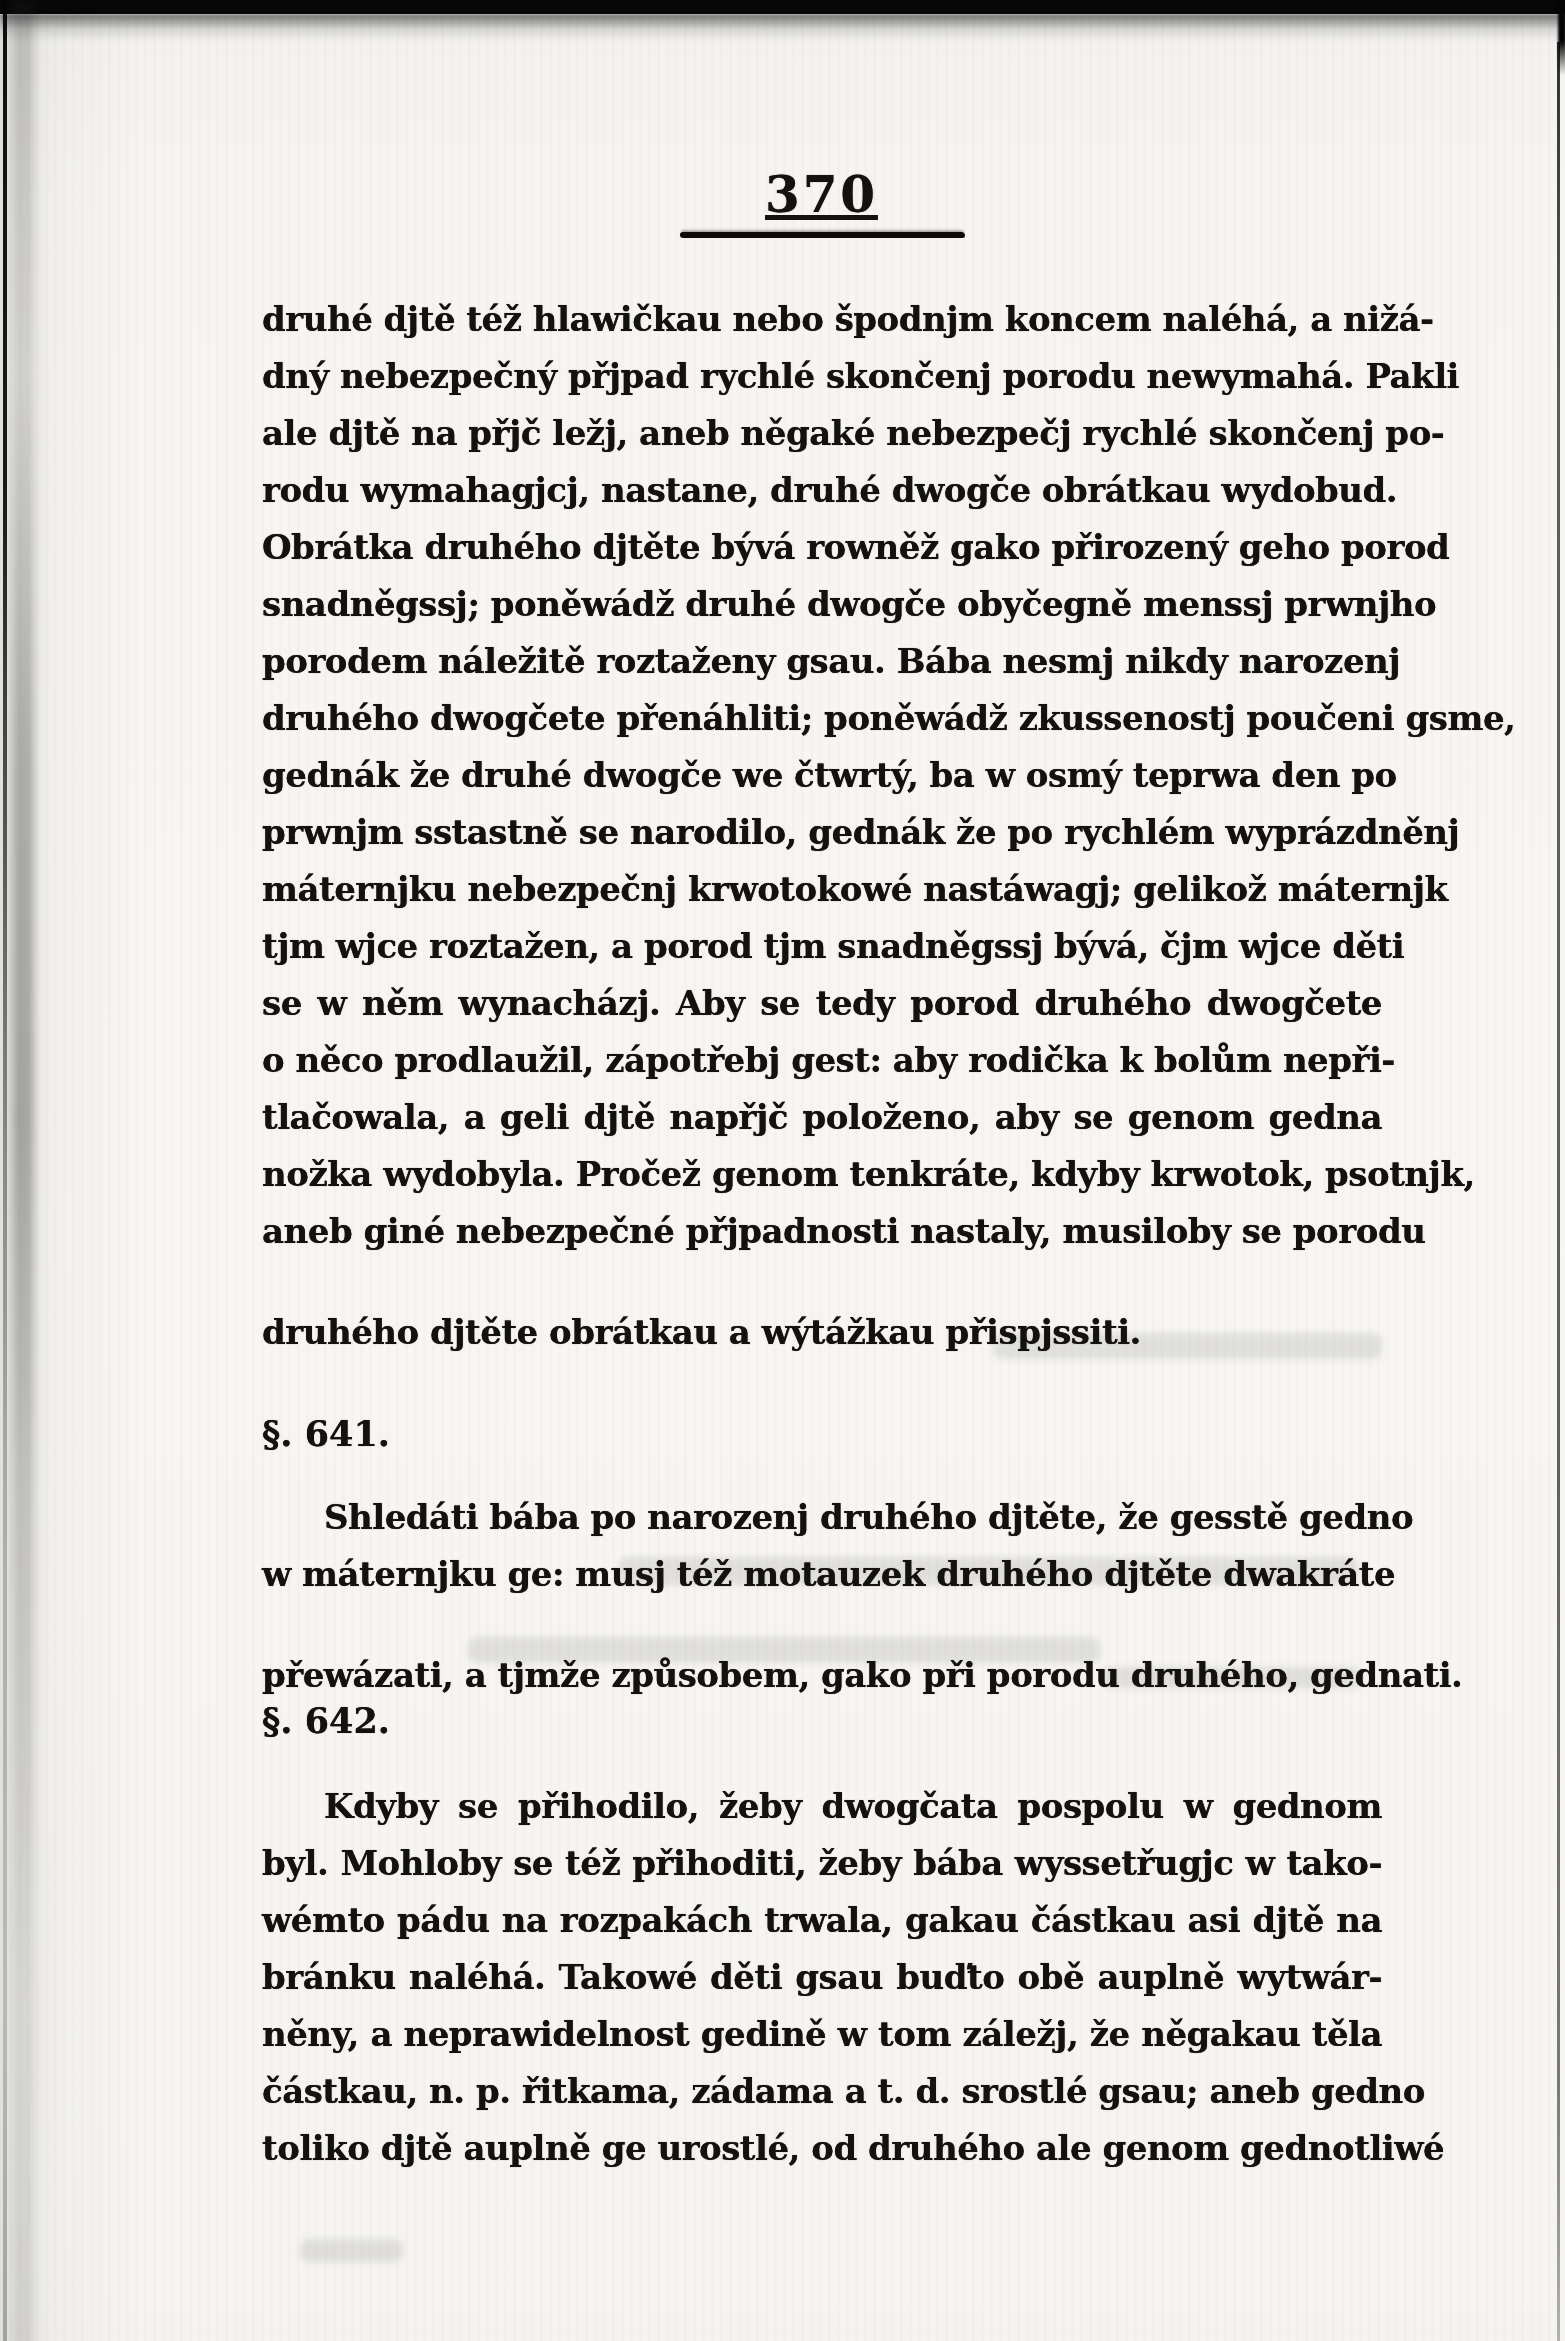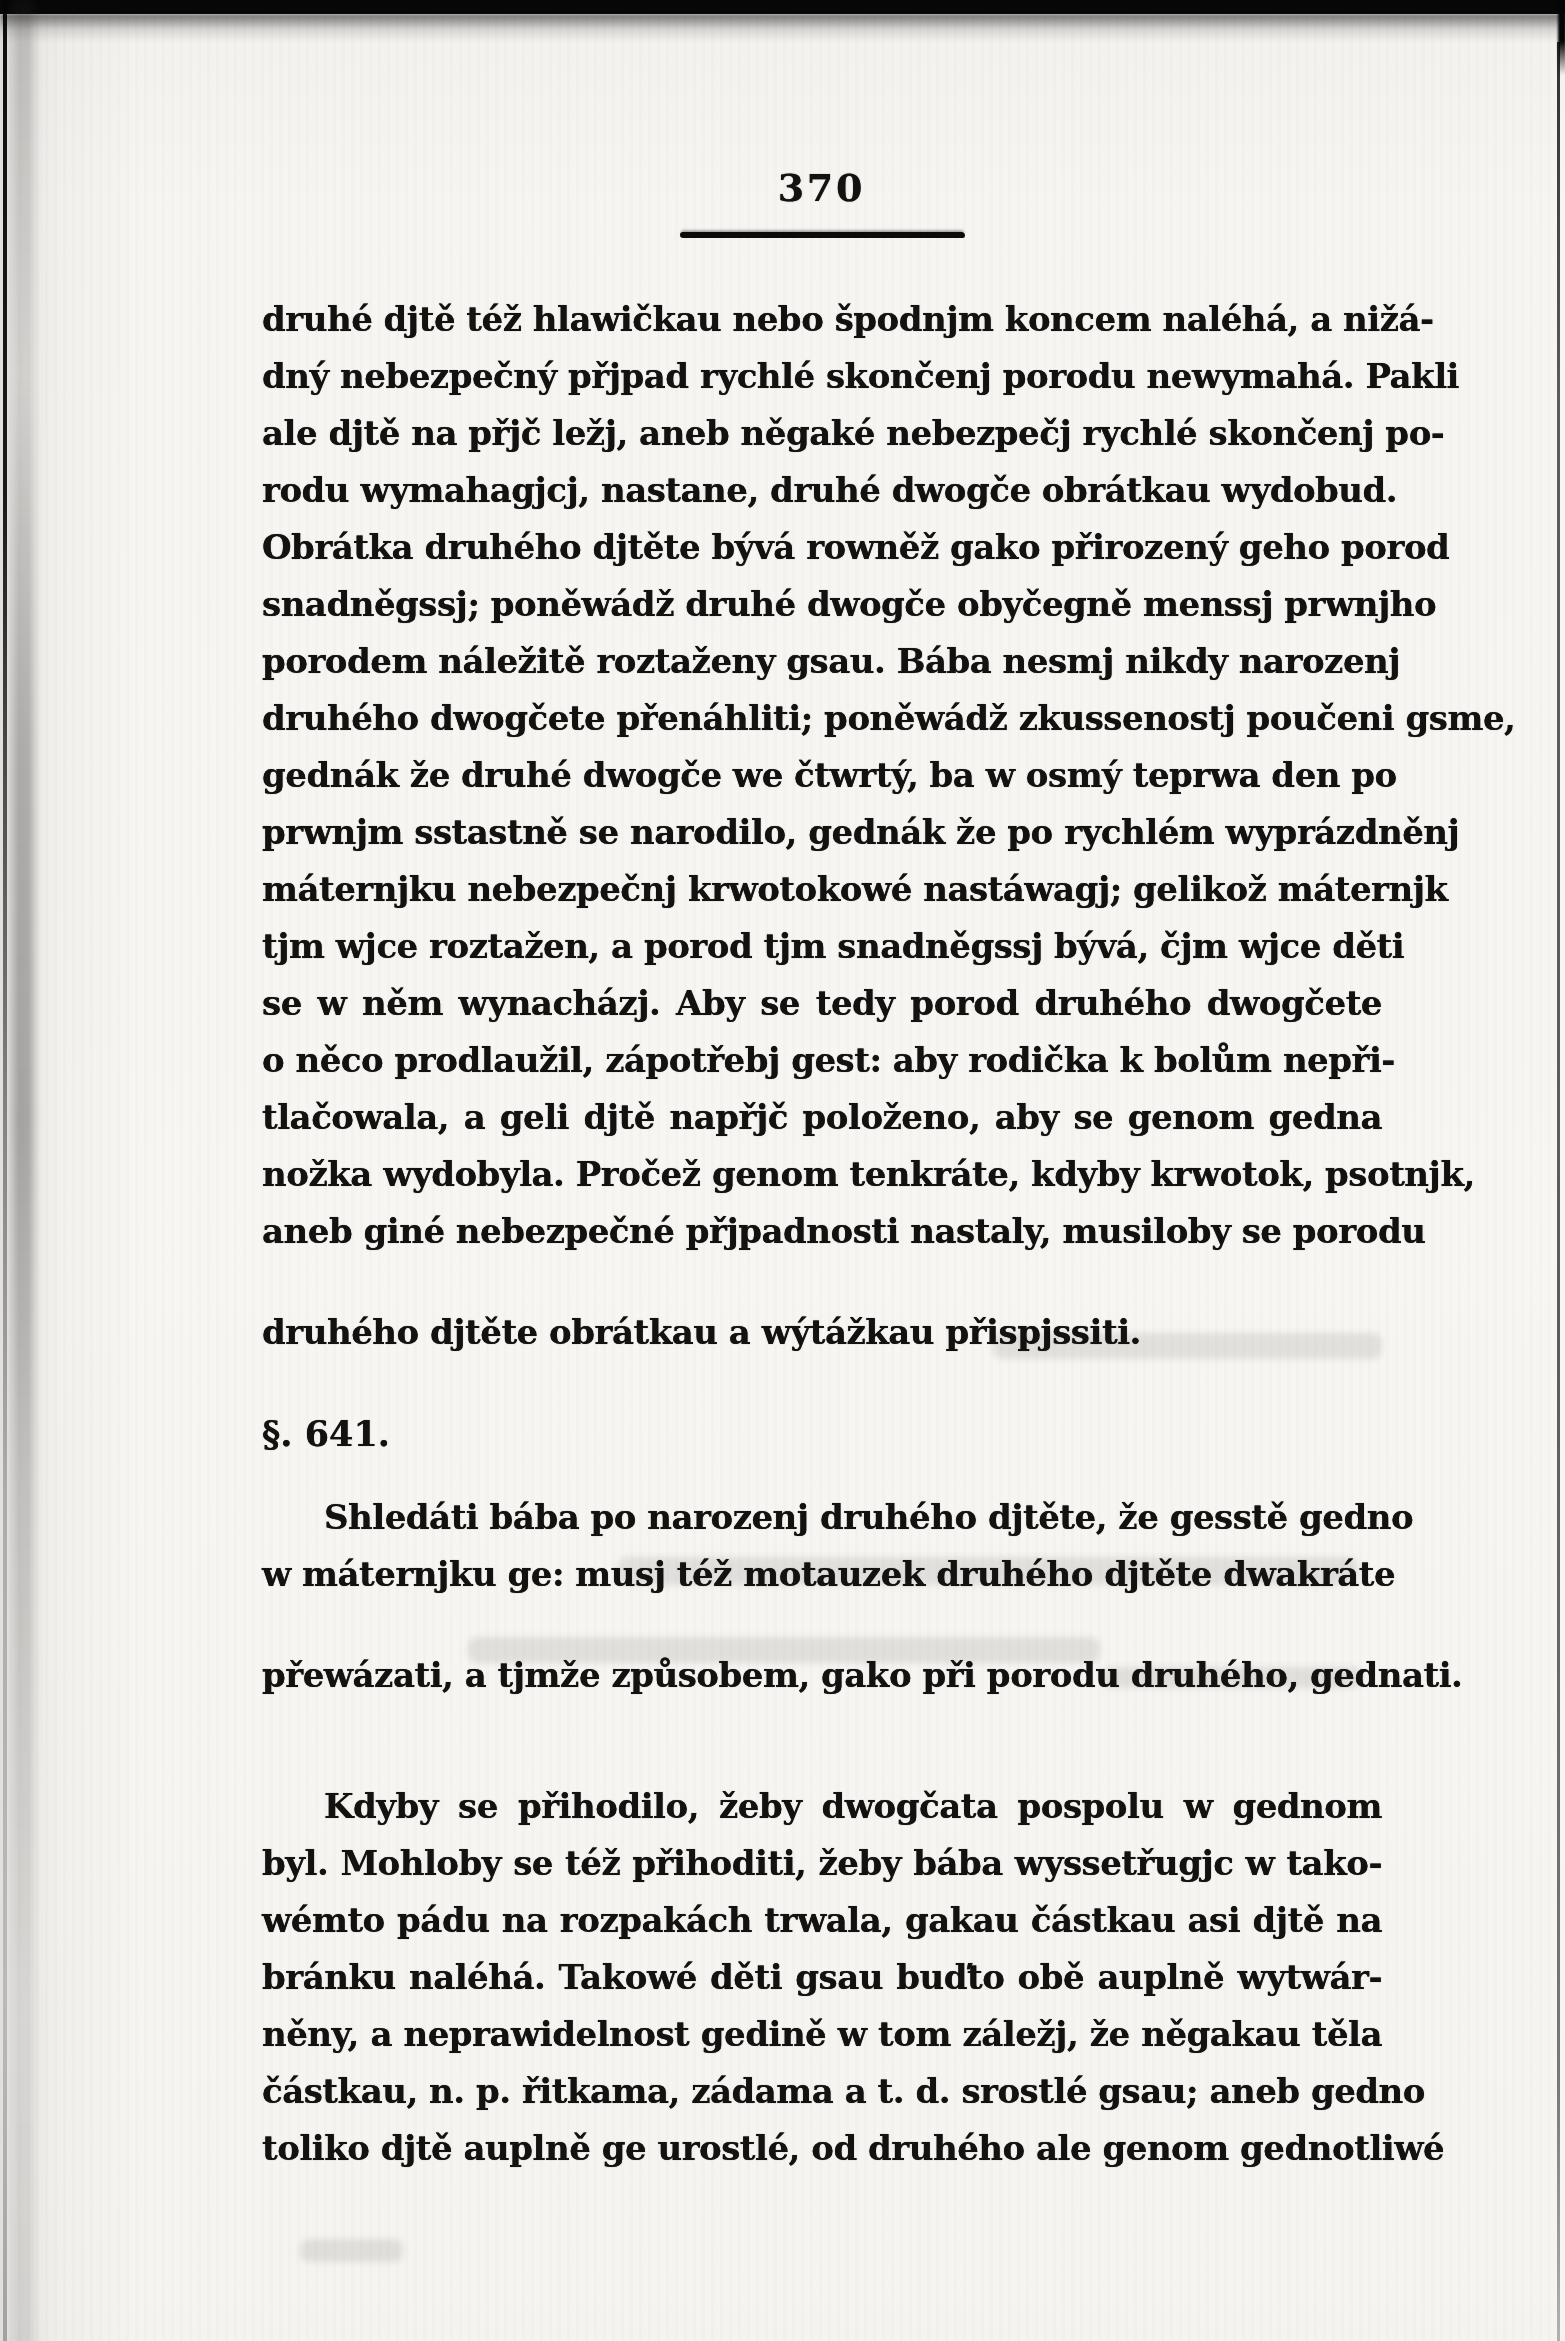--- a/index.html
+++ b/index.html
@@ -62,24 +62,25 @@
     background: rgba(115,112,108,0.16);
     filter: blur(3.3px);
     border-radius: 9.4px;
   }
 
   
   .page-number {
     position: absolute;
     top: 165px; left: 262px; width: 1119px;
     text-align: center;
-    font-size: 38px;
+    font-size: 50px;
     font-weight: 700;
     letter-spacing: 2.8px;
     text-shadow: 0 0 0.9px rgba(20,18,16,0.8);
+    text-decoration: underline;
   }
   .page-number-rule {
     position: absolute;
     top: 232px; left: 680px; width: 285px; height: 6px;
     background: #0c0b0a;
     border-radius: 2.8px 3.7px 2.3px 3.3px;
     box-shadow: 0 -2.8px 2.8px -1.4px rgba(20,20,20,0.45);
   }
   .textblock {
     position: absolute;
@@ -162,20 +163,21 @@
     <div class="line short">druhého djtěte obrátkau a wýtážkau přispjssiti.</div>
   </div>
 
   <div class="section-heading" id="head-641">§. 641.</div>
   <div class="textblock" id="para-641">
     <div class="line indent">Shledáti bába po narozenj druhého djtěte, že gesstě gedno</div>
     <div class="line">w máternjku ge: musj též motauzek druhého djtěte dwakráte</div>
     <div class="line short">přewázati, a tjmže způsobem, gako při porodu druhého, gednati.</div>
   </div>
 
+  <div class="section-heading" id="head-642">§. 642.</div>
   <div class="textblock" id="para-642">
     <div class="line indent">Kdyby se přihodilo, žeby dwogčata pospolu w gednom</div>
     <div class="line">byl. Mohloby se též přihoditi, žeby bába wyssetřugjc w tako-</div>
     <div class="line">wémto pádu na rozpakách trwala, gakau částkau asi djtě na</div>
     <div class="line">bránku naléhá. Takowé děti gsau buďto obě auplně wytwár-</div>
     <div class="line">něny, a neprawidelnost gedině w tom záležj, že něgakau těla</div>
     <div class="line">částkau, n. p. řitkama, zádama a t. d. srostlé gsau; aneb gedno</div>
     <div class="line">toliko djtě auplně ge urostlé, od druhého ale genom gednotliwé</div>
   </div>
 

